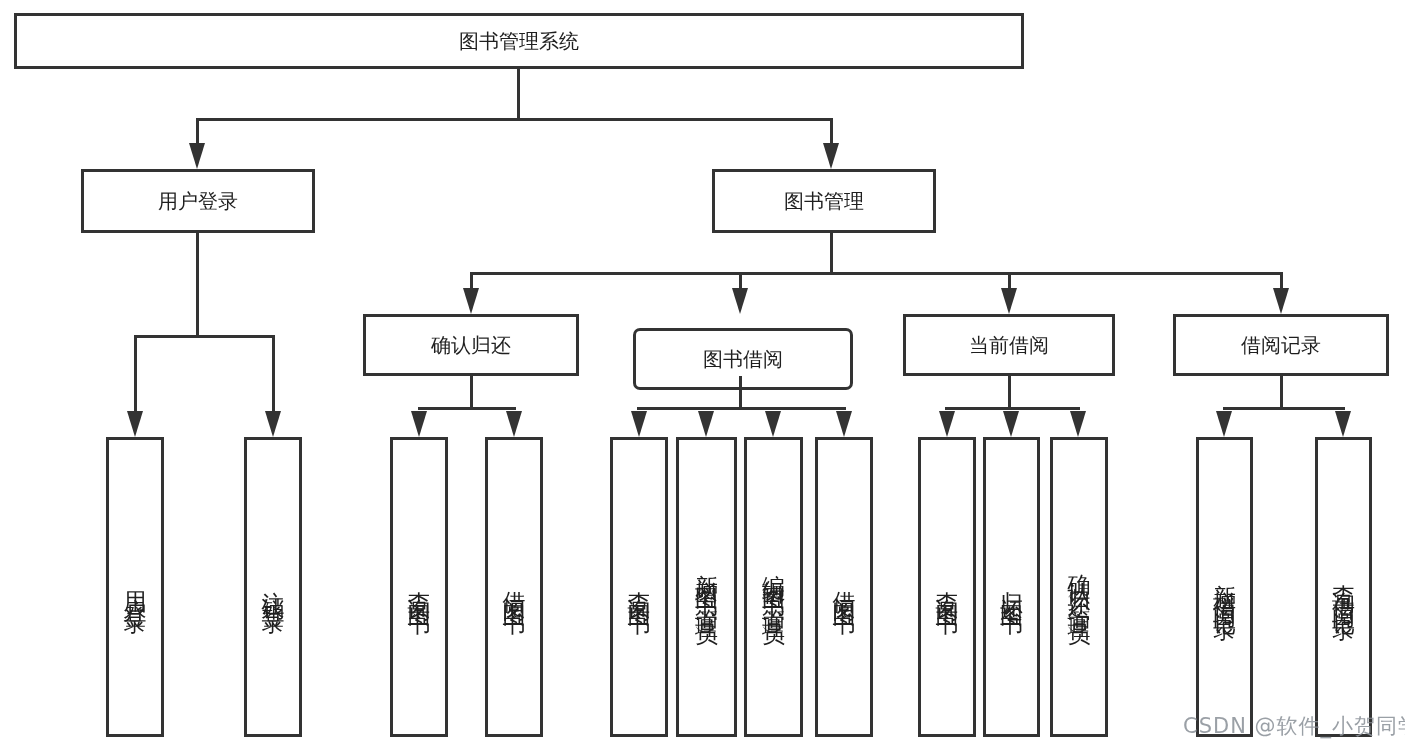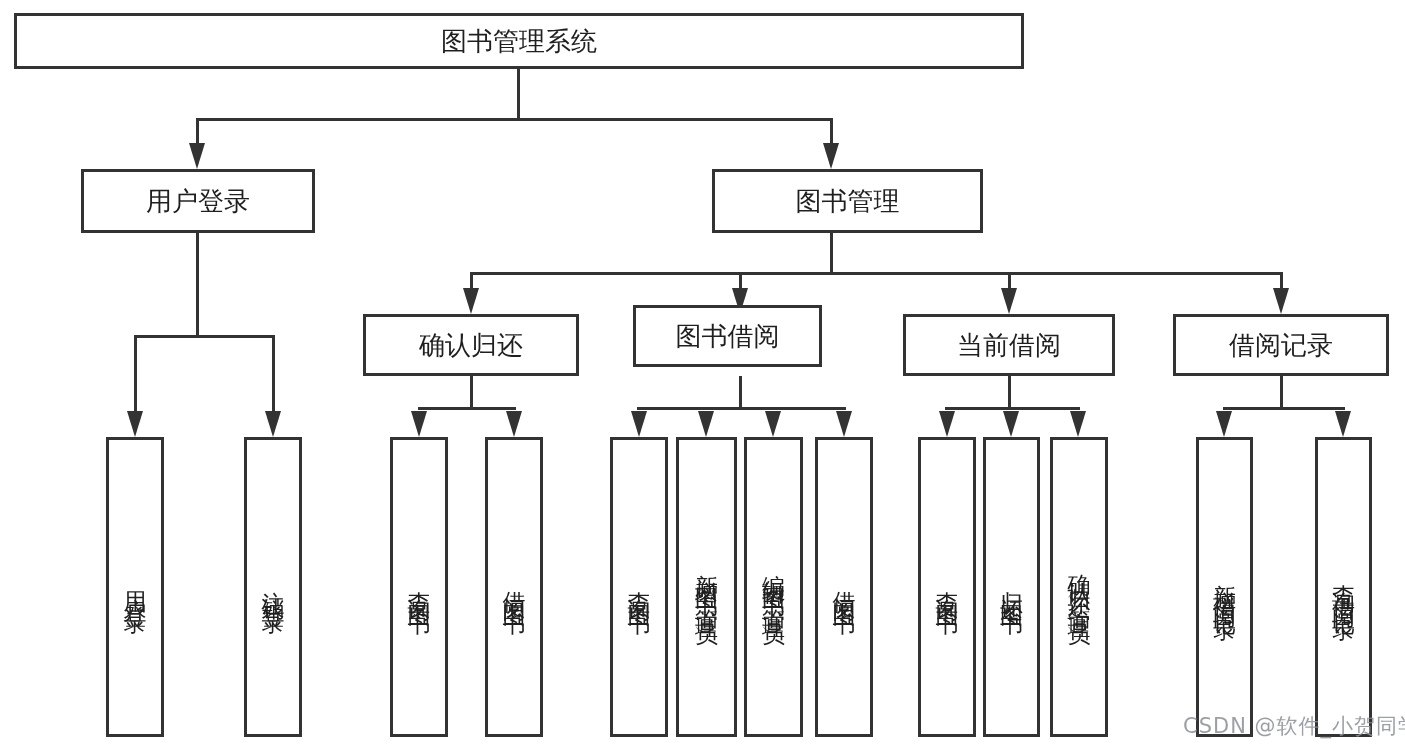--- a/index.html
+++ b/index.html
@@ -16,21 +16,21 @@
     background:var(--bg);
     overflow:hidden;
     font-family:"DejaVu Sans","Liberation Sans",sans-serif;
   }
   .hbox{
     position:absolute;
     box-sizing:border-box;
     border:3px solid var(--border);
     background:#fff;
     display:flex;align-items:center;justify-content:center;
-    font-size:26px;color:var(--text);
+    font-size:20px;color:var(--text);
     white-space:nowrap;
   }
   .vbox{
     position:absolute;
     box-sizing:border-box;
     width:58px;height:300px;
     border:3px solid var(--border);
     background:#fff;
     display:flex;align-items:center;justify-content:center;
     writing-mode:vertical-rl;
@@ -65,42 +65,42 @@
   <div class="hbox" style="left:14px;top:13px;width:1010px;height:56px;">图书管理系统</div>
 
   <div class="vl" style="left:517px;top:69px;height:51px;"></div>
   <div class="hl" style="left:196px;top:118px;width:637px;"></div>
   <div class="vl" style="left:196px;top:118px;height:28px;"></div>
   <div class="vl" style="left:830px;top:118px;height:28px;"></div>
   <div class="arr" style="left:189px;top:143px;"></div>
   <div class="arr" style="left:823px;top:143px;"></div>
 
   <div class="hbox" style="left:81px;top:169px;width:234px;height:64px;">用户登录</div>
-  <div class="hbox" style="left:712px;top:169px;width:271px;height:64px;">图书管理</div>
+  <div class="hbox" style="left:712px;top:169px;width:224px;height:64px;">图书管理</div>
 
   <div class="vl" style="left:196px;top:233px;height:104px;"></div>
   <div class="hl" style="left:134px;top:335px;width:141px;"></div>
   <div class="vl" style="left:134px;top:335px;height:78px;"></div>
   <div class="vl" style="left:272px;top:335px;height:78px;"></div>
   <div class="arr" style="left:127px;top:411px;"></div>
   <div class="arr" style="left:265px;top:411px;"></div>
 
   <div class="vl" style="left:830px;top:233px;height:41px;"></div>
   <div class="hl" style="left:470px;top:272px;width:813px;"></div>
   <div class="vl" style="left:470px;top:272px;height:19px;"></div>
   <div class="vl" style="left:739px;top:272px;height:19px;"></div>
   <div class="vl" style="left:1008px;top:272px;height:19px;"></div>
   <div class="vl" style="left:1280px;top:272px;height:19px;"></div>
   <div class="arr" style="left:463px;top:288px;"></div>
   <div class="arr" style="left:732px;top:288px;"></div>
   <div class="arr" style="left:1001px;top:288px;"></div>
   <div class="arr" style="left:1273px;top:288px;"></div>
 
   <div class="hbox" style="left:363px;top:314px;width:216px;height:62px;">确认归还</div>
-  <div class="hbox" style="left:633px;top:305px;width:189px;height:62px;">图书借阅</div>
+  <div class="hbox" style="left:633px;top:328px;width:220px;height:62px;border-radius:7px;">图书借阅</div>
   <div class="hbox" style="left:903px;top:314px;width:212px;height:62px;">当前借阅</div>
   <div class="hbox" style="left:1173px;top:314px;width:216px;height:62px;">借阅记录</div>
 
   <div class="vl" style="left:470px;top:376px;height:34px;"></div>
   <div class="hl" style="left:418px;top:407px;width:98px;"></div>
   <div class="arr" style="left:411px;top:411px;"></div>
   <div class="arr" style="left:506px;top:411px;"></div>
 
   <div class="vl" style="left:739px;top:376px;height:34px;"></div>
   <div class="hl" style="left:637px;top:407px;width:209px;"></div>

